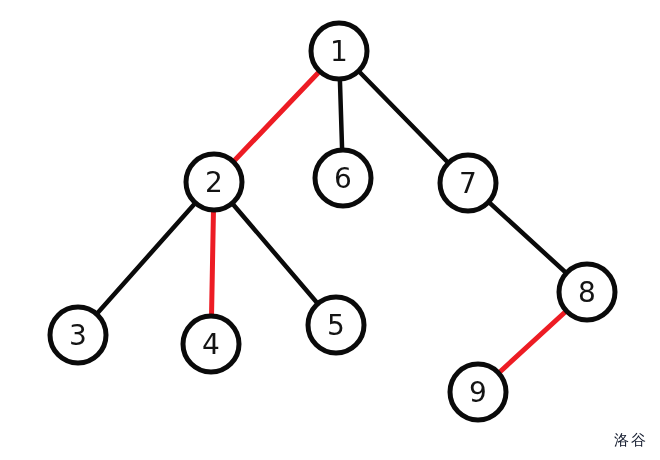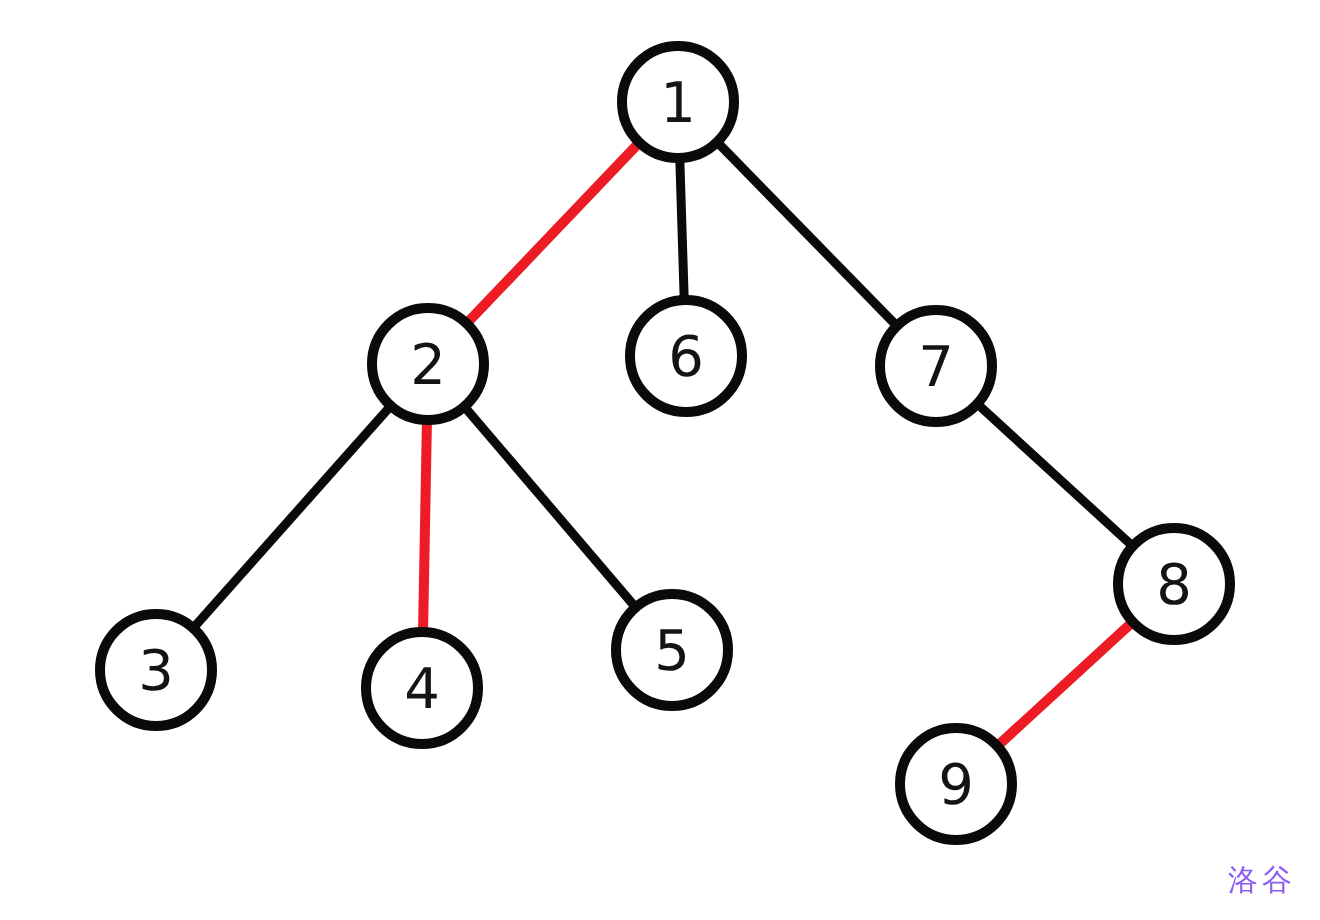--- a/index.html
+++ b/index.html
@@ -19,21 +19,21 @@
     position: absolute;
     left: 0;
     top: 0;
   }
   .watermark {
     position: absolute;
     right: 12px;
     bottom: 10px;
     font-size: 15px;
     letter-spacing: 2px;
-    color: #8b5cf6;
+    color: #0f172a;
     font-family: "DejaVu Sans", sans-serif;
     user-select: none;
   }
   .node-label {
     font-family: "DejaVu Sans", sans-serif;
     font-size: 28px;
     fill: #141414;
   }
 </style>
 </head>

